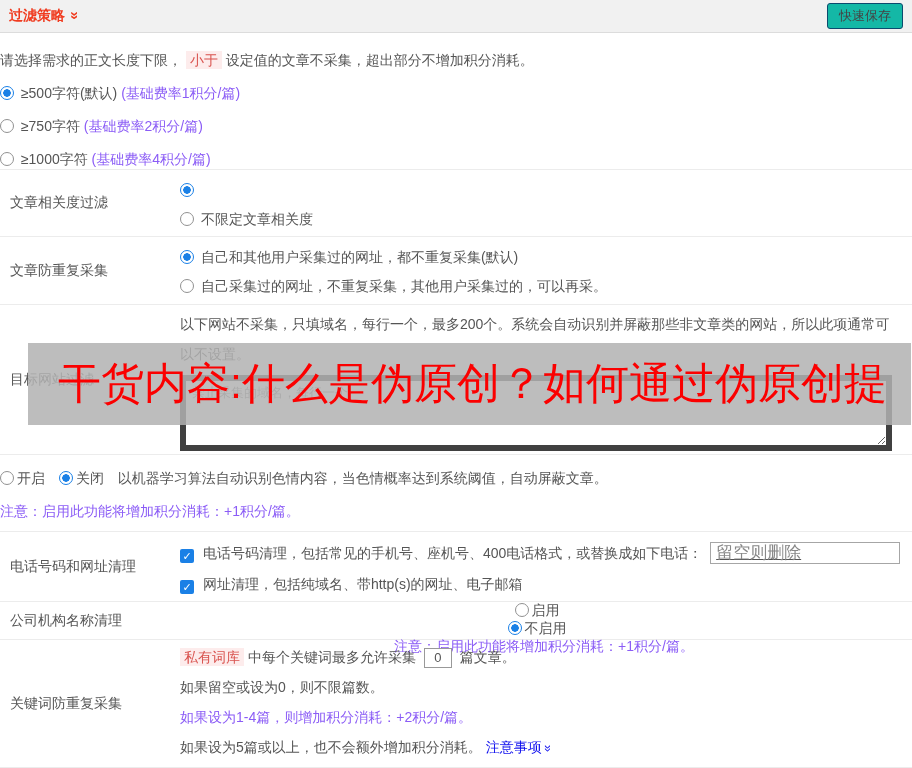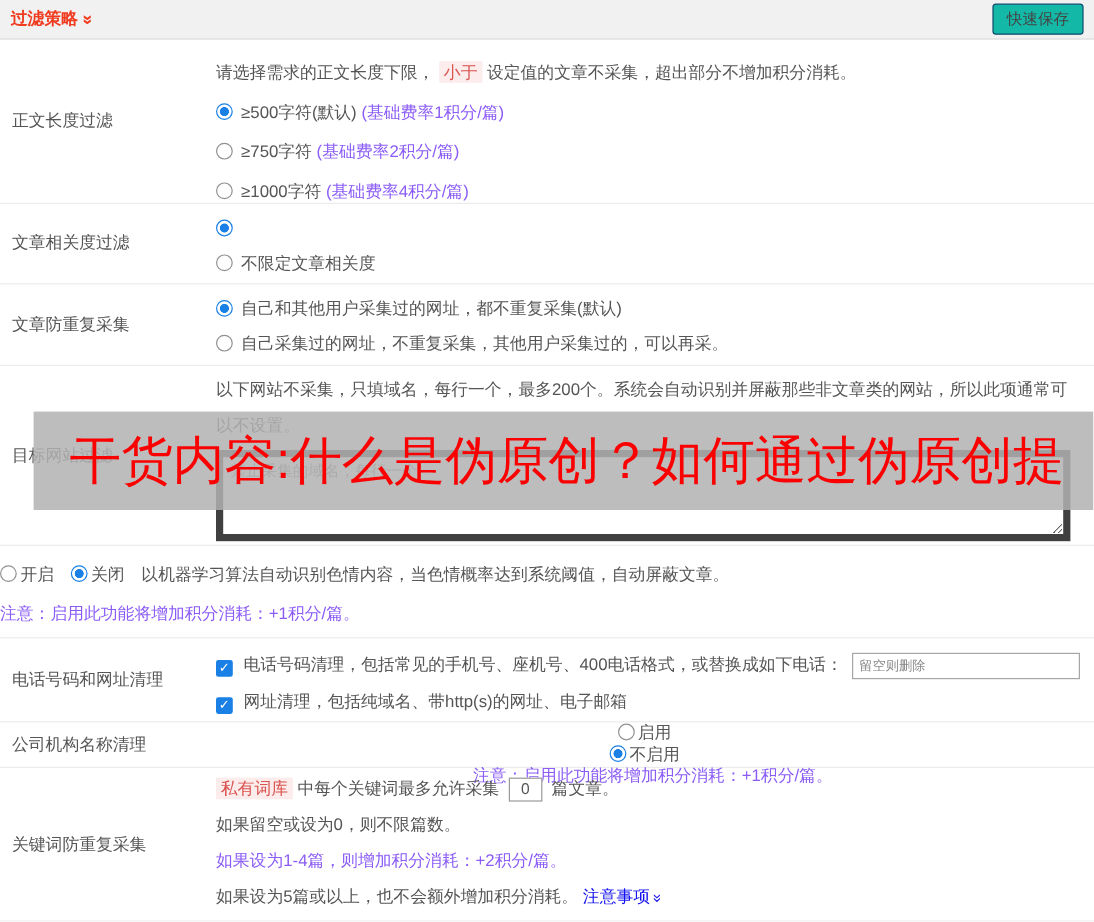--- a/index.html
+++ b/index.html
@@ -43,21 +43,21 @@
     border-color:#1a80e6;
     background:radial-gradient(circle,#1a80e6 0,#1a80e6 3.5px,#fff 4px);
   }
   .checkbox {
     display:inline-block; width:14px; height:14px; background:#1a80e6; border-radius:2px;
     vertical-align:-2px; margin-right:5px; color:#fff; font-size:11px; line-height:14px;
     text-align:center; cursor:pointer;
   }
   input, textarea { font-family:inherit; color:#555; }
   input::placeholder, textarea::placeholder { color:#888; }
-  .phone-input { width:190px; height:22px; border:1px solid #a6a6a6; font-size:11px; padding:0 5px; margin-left:4px; }
+  .phone-input { width:190px; height:22px; border:1px solid #a6a6a6; font-size:17px; padding:0 5px; margin-left:4px;text-decoration:underline; }
   .num-input { width:28px; height:20px; border:1px solid #999; font-size:13px; text-align:center; margin:0 4px; }
   .site-textarea {
     display:block; width:712px; height:76px; border:6px solid #404040;
     resize:both; font-size:13px; padding:3px 6px; margin-top:6px;
   }
   
   .r1 { height:137px; } .r1 .row-content { padding-top:16px; } .r1 .line { margin-bottom:11px; }
   .r2 { height:67px; }  .r2 .row-content { padding-top:9px; }  .r2 .line { margin-bottom:7px; }
   .r3 { height:68px; }  .r3 .row-content { padding-top:9px; }  .r3 .line { margin-bottom:7px; }
   .r4 { height:150px; } .r4 .row-content { padding-top:4px; }
@@ -80,21 +80,20 @@
 <body>
 
 <div class="header">
   <div>
     <span class="title">过滤策略</span><span class="title chev">«</span>
   </div>
   <button class="save-btn">快速保存</button>
 </div>
 
 <div class="row r1">
-  <div class="row-label">正文长度过滤</div>
   <div class="row-content">
     <div class="line">
       <span>请选择需求的正文长度下限，</span>
       <span class="hl">小于</span>
       <span>设定值的文章不采集，超出部分不增加积分消耗。</span>
     </div>
     <div class="line">
       <span class="radio checked"></span>
       <span>≥500字符(默认)</span>
       <span class="red">(基础费率1积分/篇)</span>

